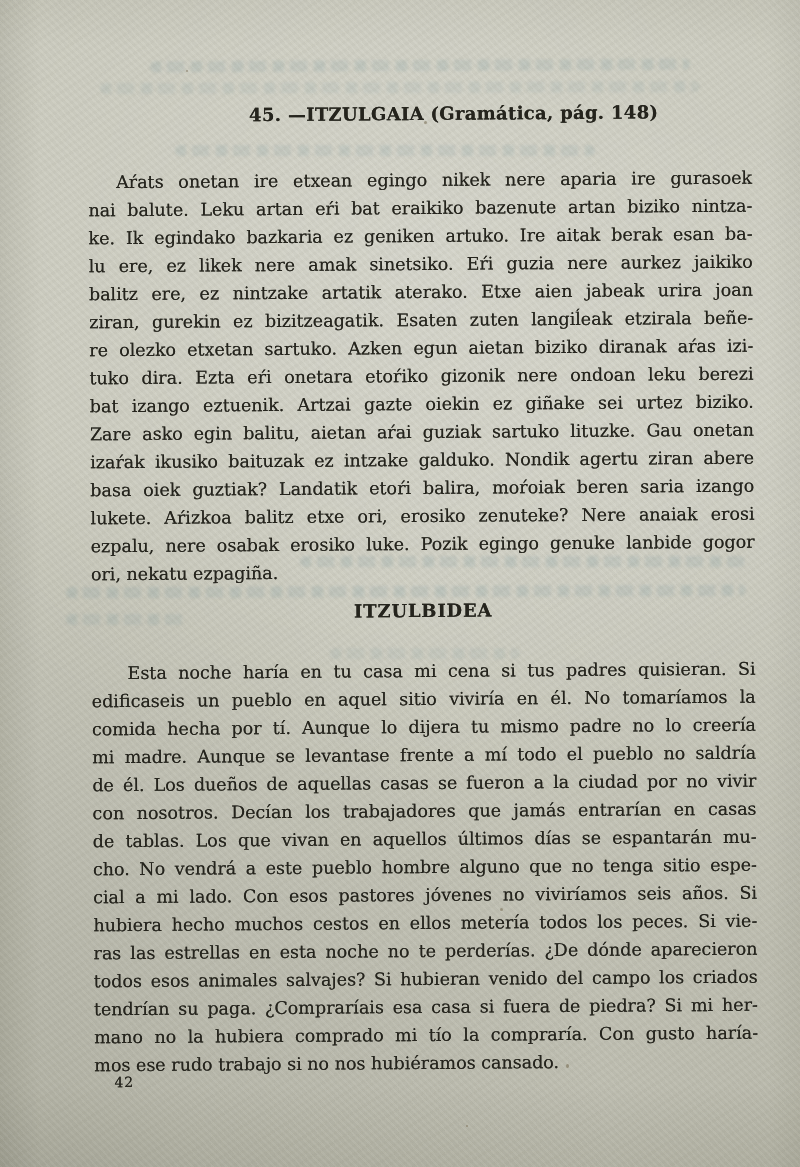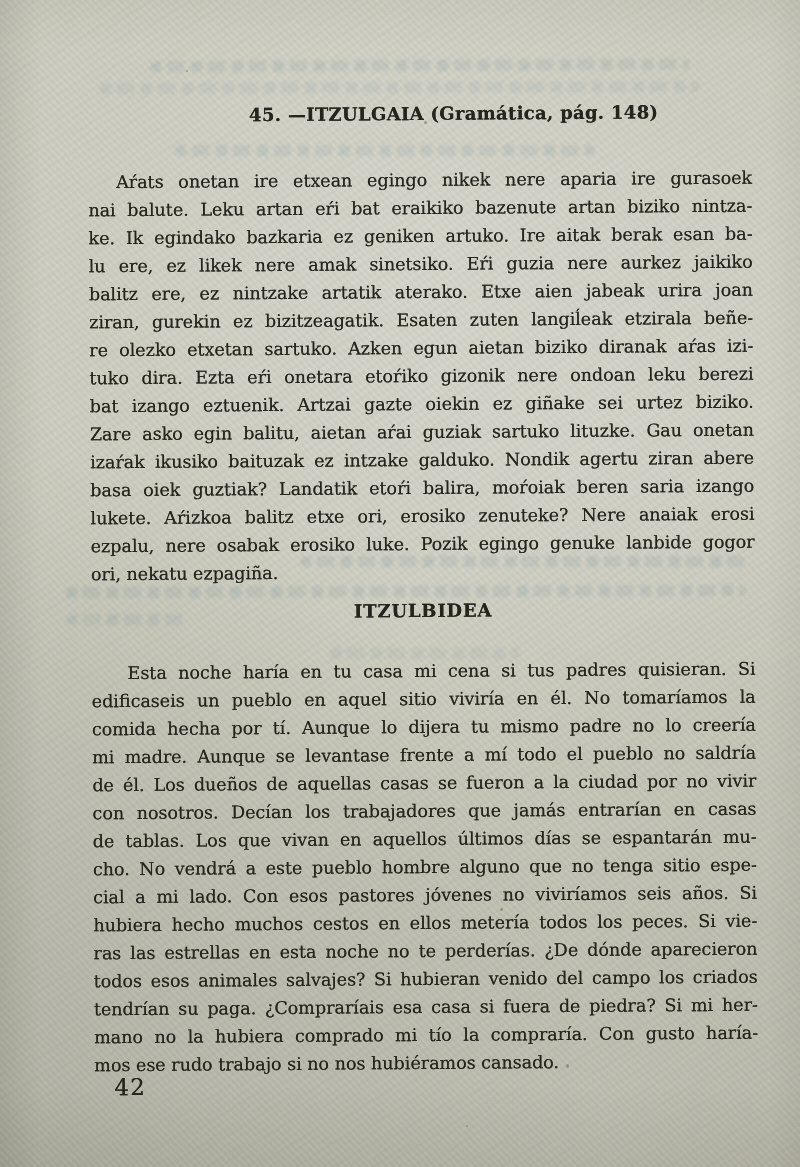--- a/index.html
+++ b/index.html
@@ -88,21 +88,21 @@
     text-align: center;
     font-size: 18px;
     font-weight: bold;
     letter-spacing: 0.8px;
     text-shadow: 0 0 0.6px rgba(30,30,24,0.8);
   }
   .pagenum {
     position: absolute;
     top: 1072px;
     left: 20px;
-    font-size: 23px;
+    font-size: 14px;
     letter-spacing: 1px;
     text-shadow: 0 0 0.6px rgba(30,30,24,0.8);
   }
 </style>
 </head>
 <body>
 
 <div class="page">
 
   <div class="grain"></div>

